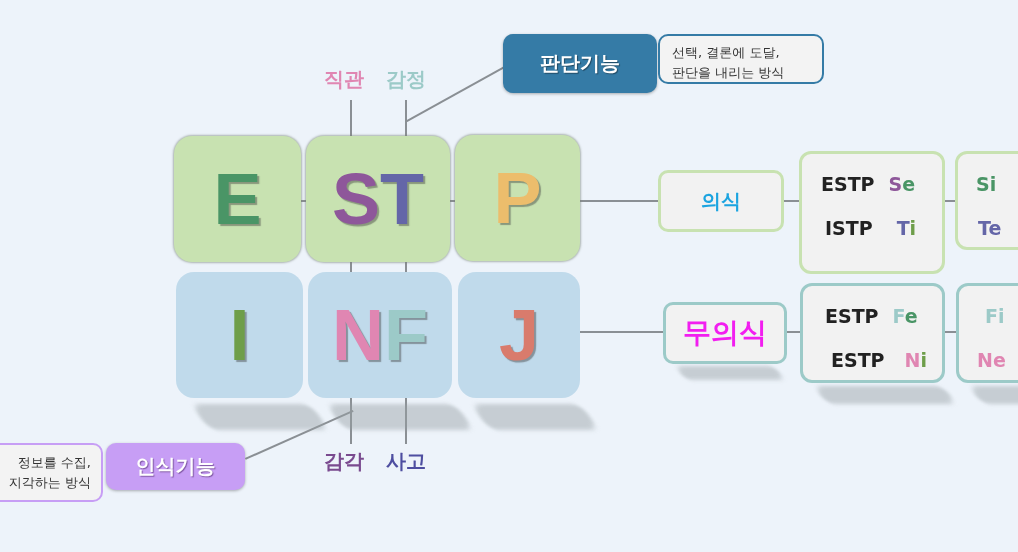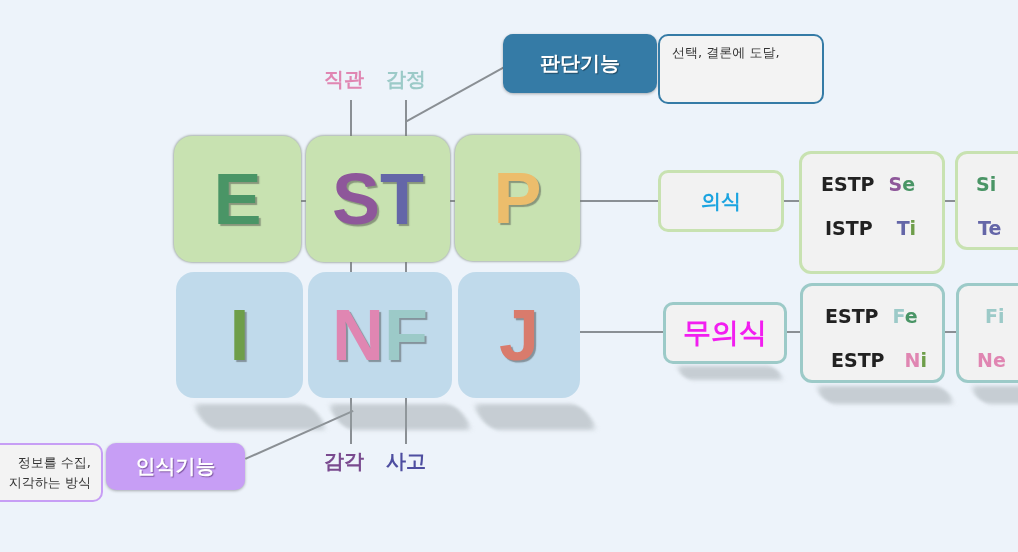--- a/index.html
+++ b/index.html
@@ -45,22 +45,23 @@
 <div class="shadow" style="left:680px;top:366px;width:100px;height:14px;"></div>
 <div class="shadow" style="left:820px;top:386px;width:130px;height:18px;"></div>
 <div class="shadow" style="left:975px;top:386px;width:60px;height:18px;"></div>
 
 <div class="axis-label" style="left:324px;top:66px;color:#e086b2;">직관</div>
 <div class="axis-label" style="left:386px;top:66px;color:#9ccac8;">감정</div>
 
 <div class="node" style="left:503px;top:34px;width:154px;height:59px;background:#357ba6;box-shadow:0 1px 3px rgba(0,0,0,0.3);">
   <span style="color:#fff;font-weight:bold;font-size:20px;text-shadow:1px 1px 1px rgba(0,0,0,0.4);">판단기능</span>
 </div>
-<div class="note" style="left:658px;top:34px;width:166px;height:70px;border:2px solid #357ba6;padding:7px 12px;">
+<div class="note" style="left:658px;top:34px;width:166px;height:50px;border:2px solid #357ba6;padding:7px 12px;">
   <div>선택, 결론에 도달,</div>
+  <div>판단을 내리는 방식</div>
 </div>
 
 <div class="tile green" style="left:174px;top:136px;width:127px;height:126px;">
   <span style="color:#4a9566;">E</span>
 </div>
 <div class="tile green" style="left:306px;top:136px;width:144px;height:126px;">
   <span style="color:#8e579a;">S</span>
     <span style="color:#6466a8;">T</span>
 </div>
 <div class="tile green" style="left:455px;top:135px;width:125px;height:126px;">

